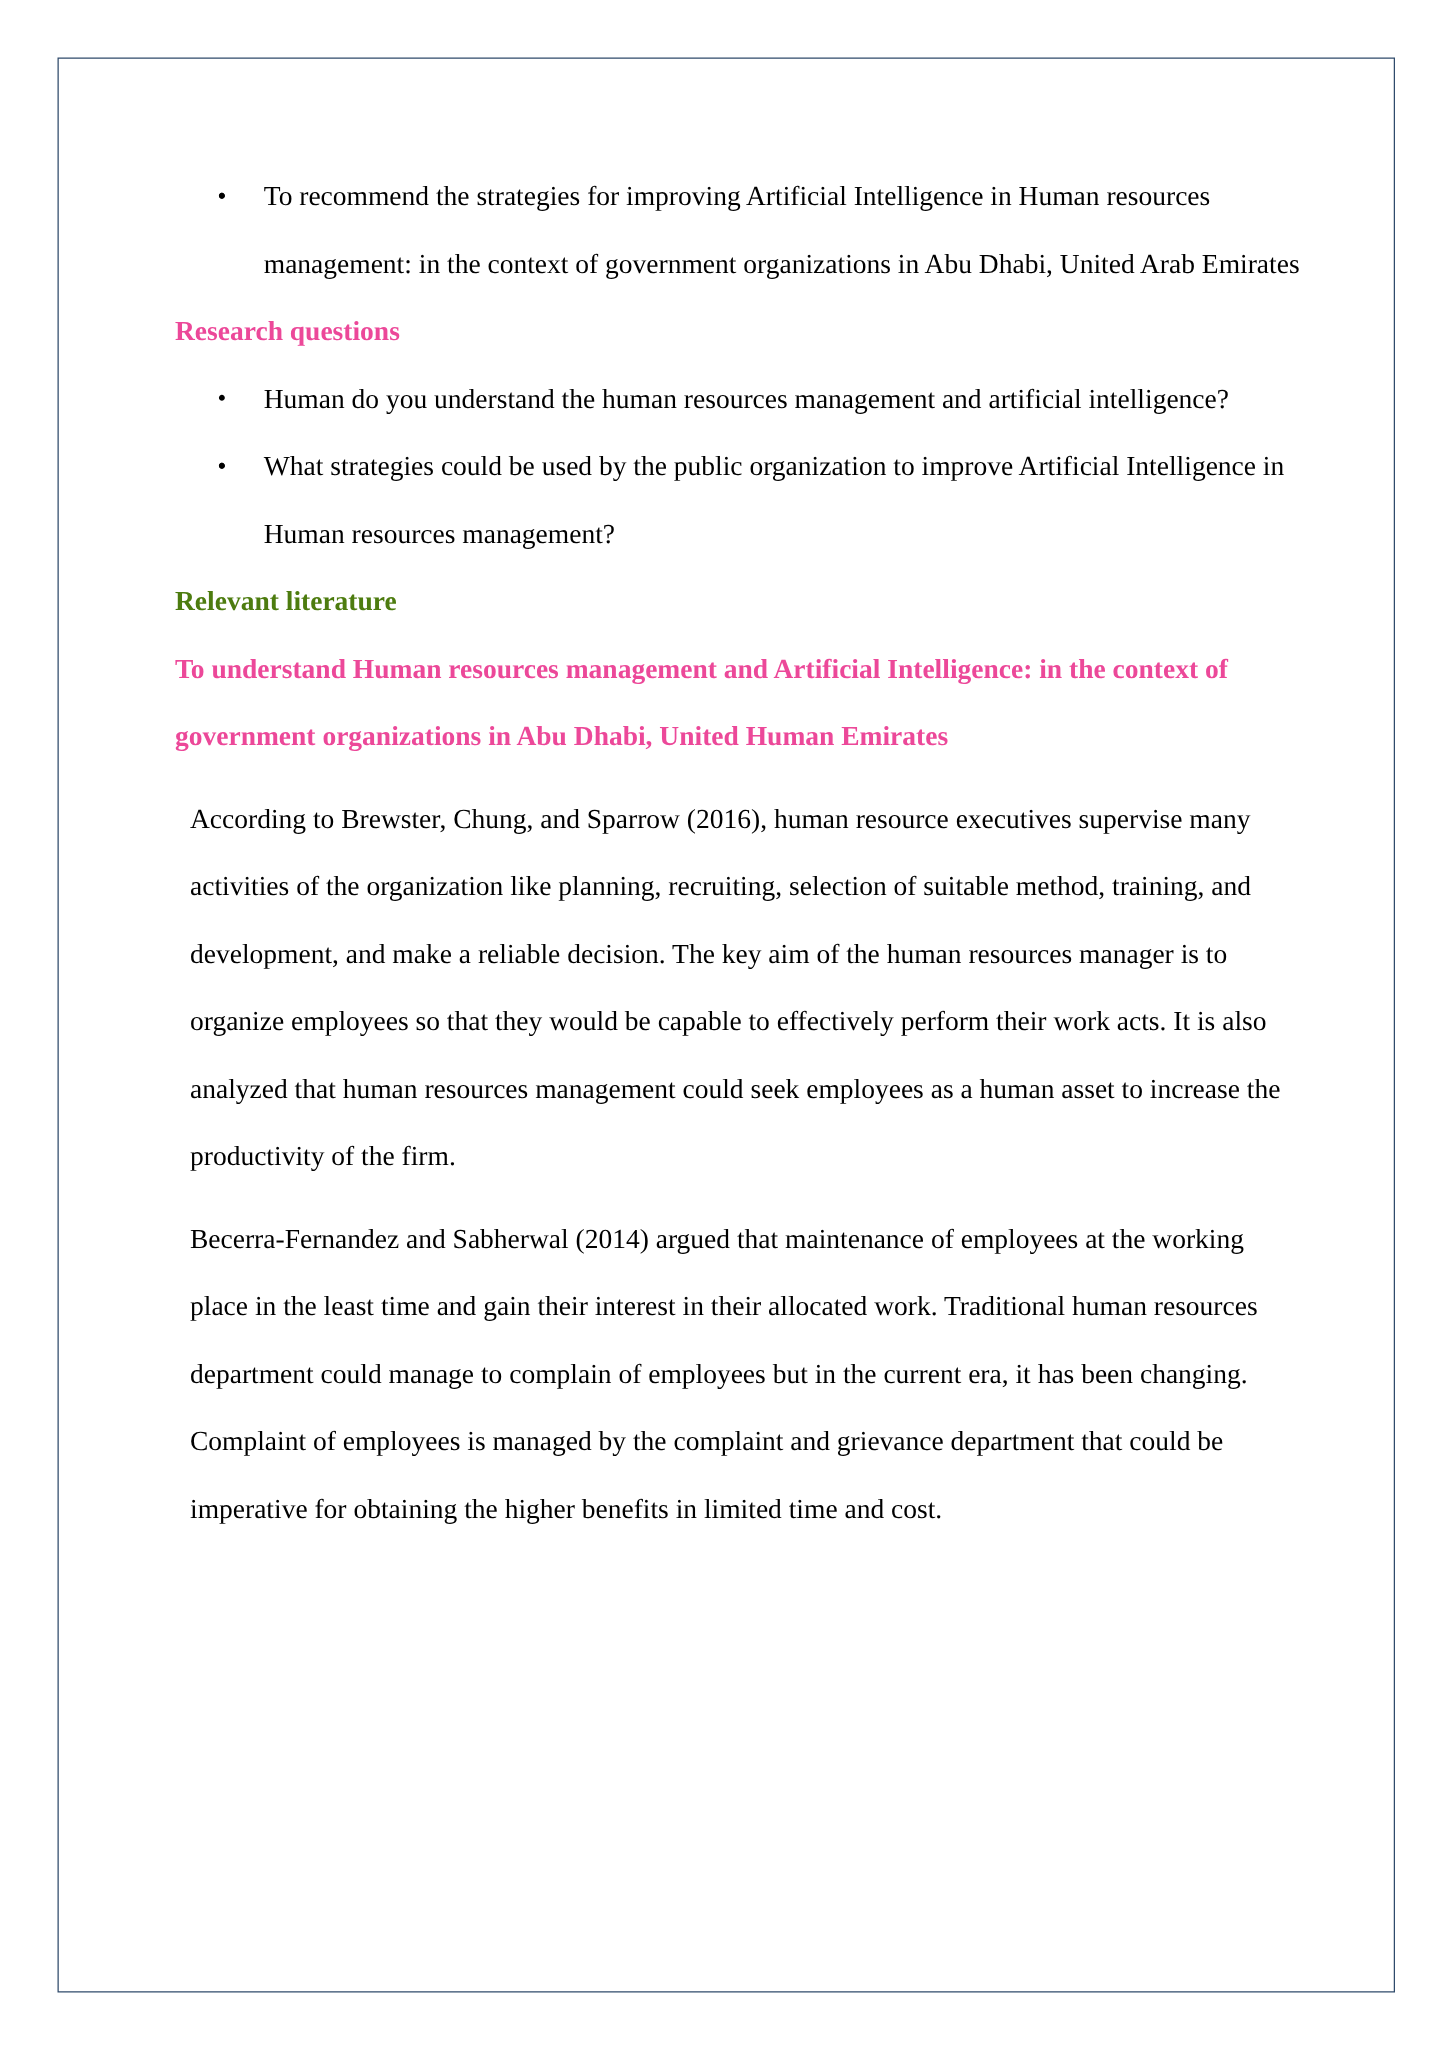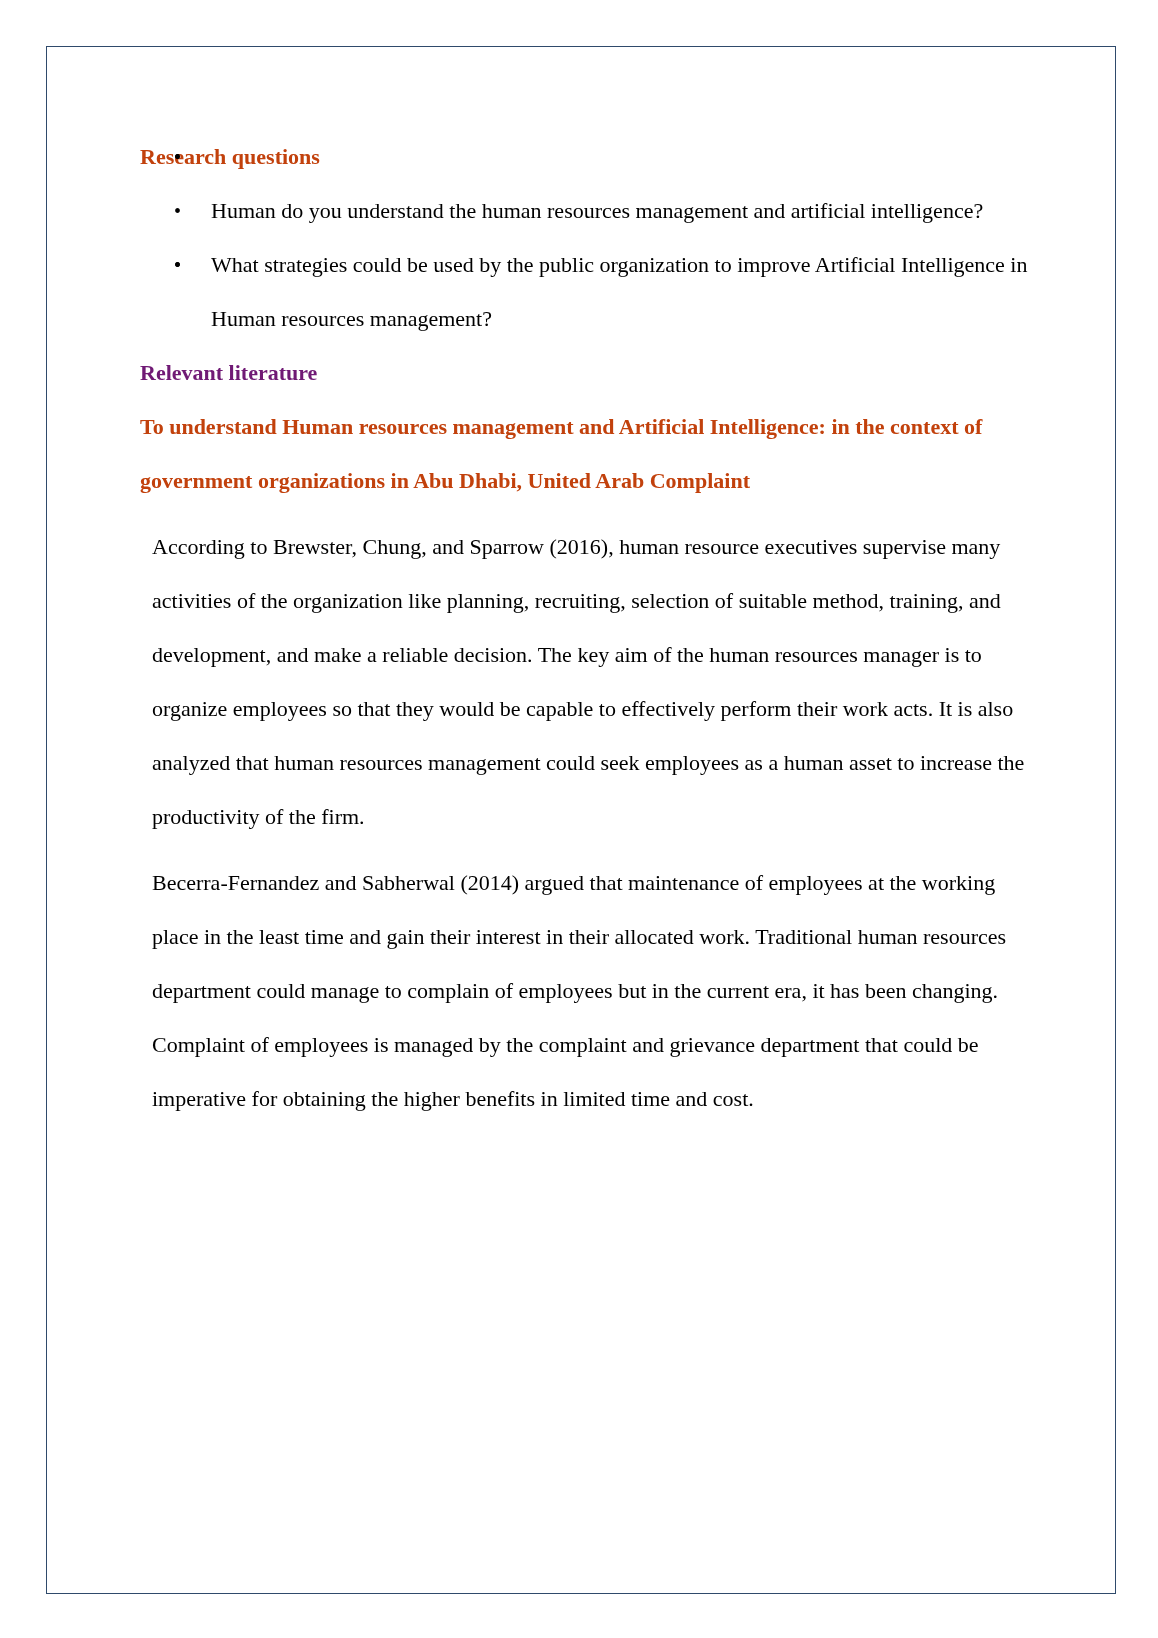--- a/index.html
+++ b/index.html
@@ -44,38 +44,39 @@
     .bullet-dot {
       position: absolute;
       left: 34px;
       top: 0;
       font-size: 20px;
     }
     .heading {
       font-weight: bold;
       margin: 0;
     }
-    .h-light { color: #c2410c; }
-    .h-dark { color: #701a75; }
+    .h-light { color: #ec4899; }
+    .h-dark { color: #4d7c0f; }
     .para {
       margin: 12px;
     }
   </style>
 </head>
 <body>
 
 <div class="page-border"></div>
 
 <div class="content">
   <ul class="bullet-list">
     <li class="bullet-item">
       <span class="bullet-dot">•</span>
     </li>
     <li class="bullet-item">
       <span class="bullet-dot">•</span>
+      <span>To recommend the strategies for improving Artificial Intelligence in Human resources management: in the context of government organizations in Abu Dhabi, United Arab Emirates</span>
     </li>
   </ul>
 
   <h2 class="heading h-light" style="font-size:22px;">Research questions</h2>
 
   <ul class="bullet-list">
     <li class="bullet-item">
       <span class="bullet-dot">•</span>
       <span>Human do you understand the human resources management and artificial intelligence?</span>
     </li>
@@ -83,17 +84,17 @@
       <span class="bullet-dot">•</span>
     </li>
     <li class="bullet-item">
       <span class="bullet-dot">•</span>
       <span>What strategies could be used by the public organization to improve Artificial Intelligence in Human resources management?</span>
     </li>
   </ul>
 
   <h2 class="heading h-dark" style="font-size:22px;">Relevant literature</h2>
 
-  <h3 class="heading h-light" style="font-size:22px;">To understand Human resources management and Artificial Intelligence: in the context of government organizations in Abu Dhabi, United Arab Complaint</h3>
+  <h3 class="heading h-light" style="font-size:22px;">To understand Human resources management and Artificial Intelligence: in the context of government organizations in Abu Dhabi, United Human Emirates</h3>
 
   <p class="para">According to Brewster, Chung, and Sparrow (2016), human resource executives supervise many activities of the organization like planning, recruiting, selection of suitable method, training, and development, and make a reliable decision. The key aim of the human resources manager is to organize employees so that they would be capable to effectively perform their work acts. It is also analyzed that human resources management could seek employees as a human asset to increase the productivity of the firm.</p>
   <p class="para">Becerra-Fernandez and Sabherwal (2014) argued that maintenance of employees at the working place in the least time and gain their interest in their allocated work. Traditional human resources department could manage to complain of employees but in the current era, it has been changing. Complaint of employees is managed by the complaint and grievance department that could be imperative for obtaining the higher benefits in limited time and cost.</p>
 </div>
 
 </body></html>

